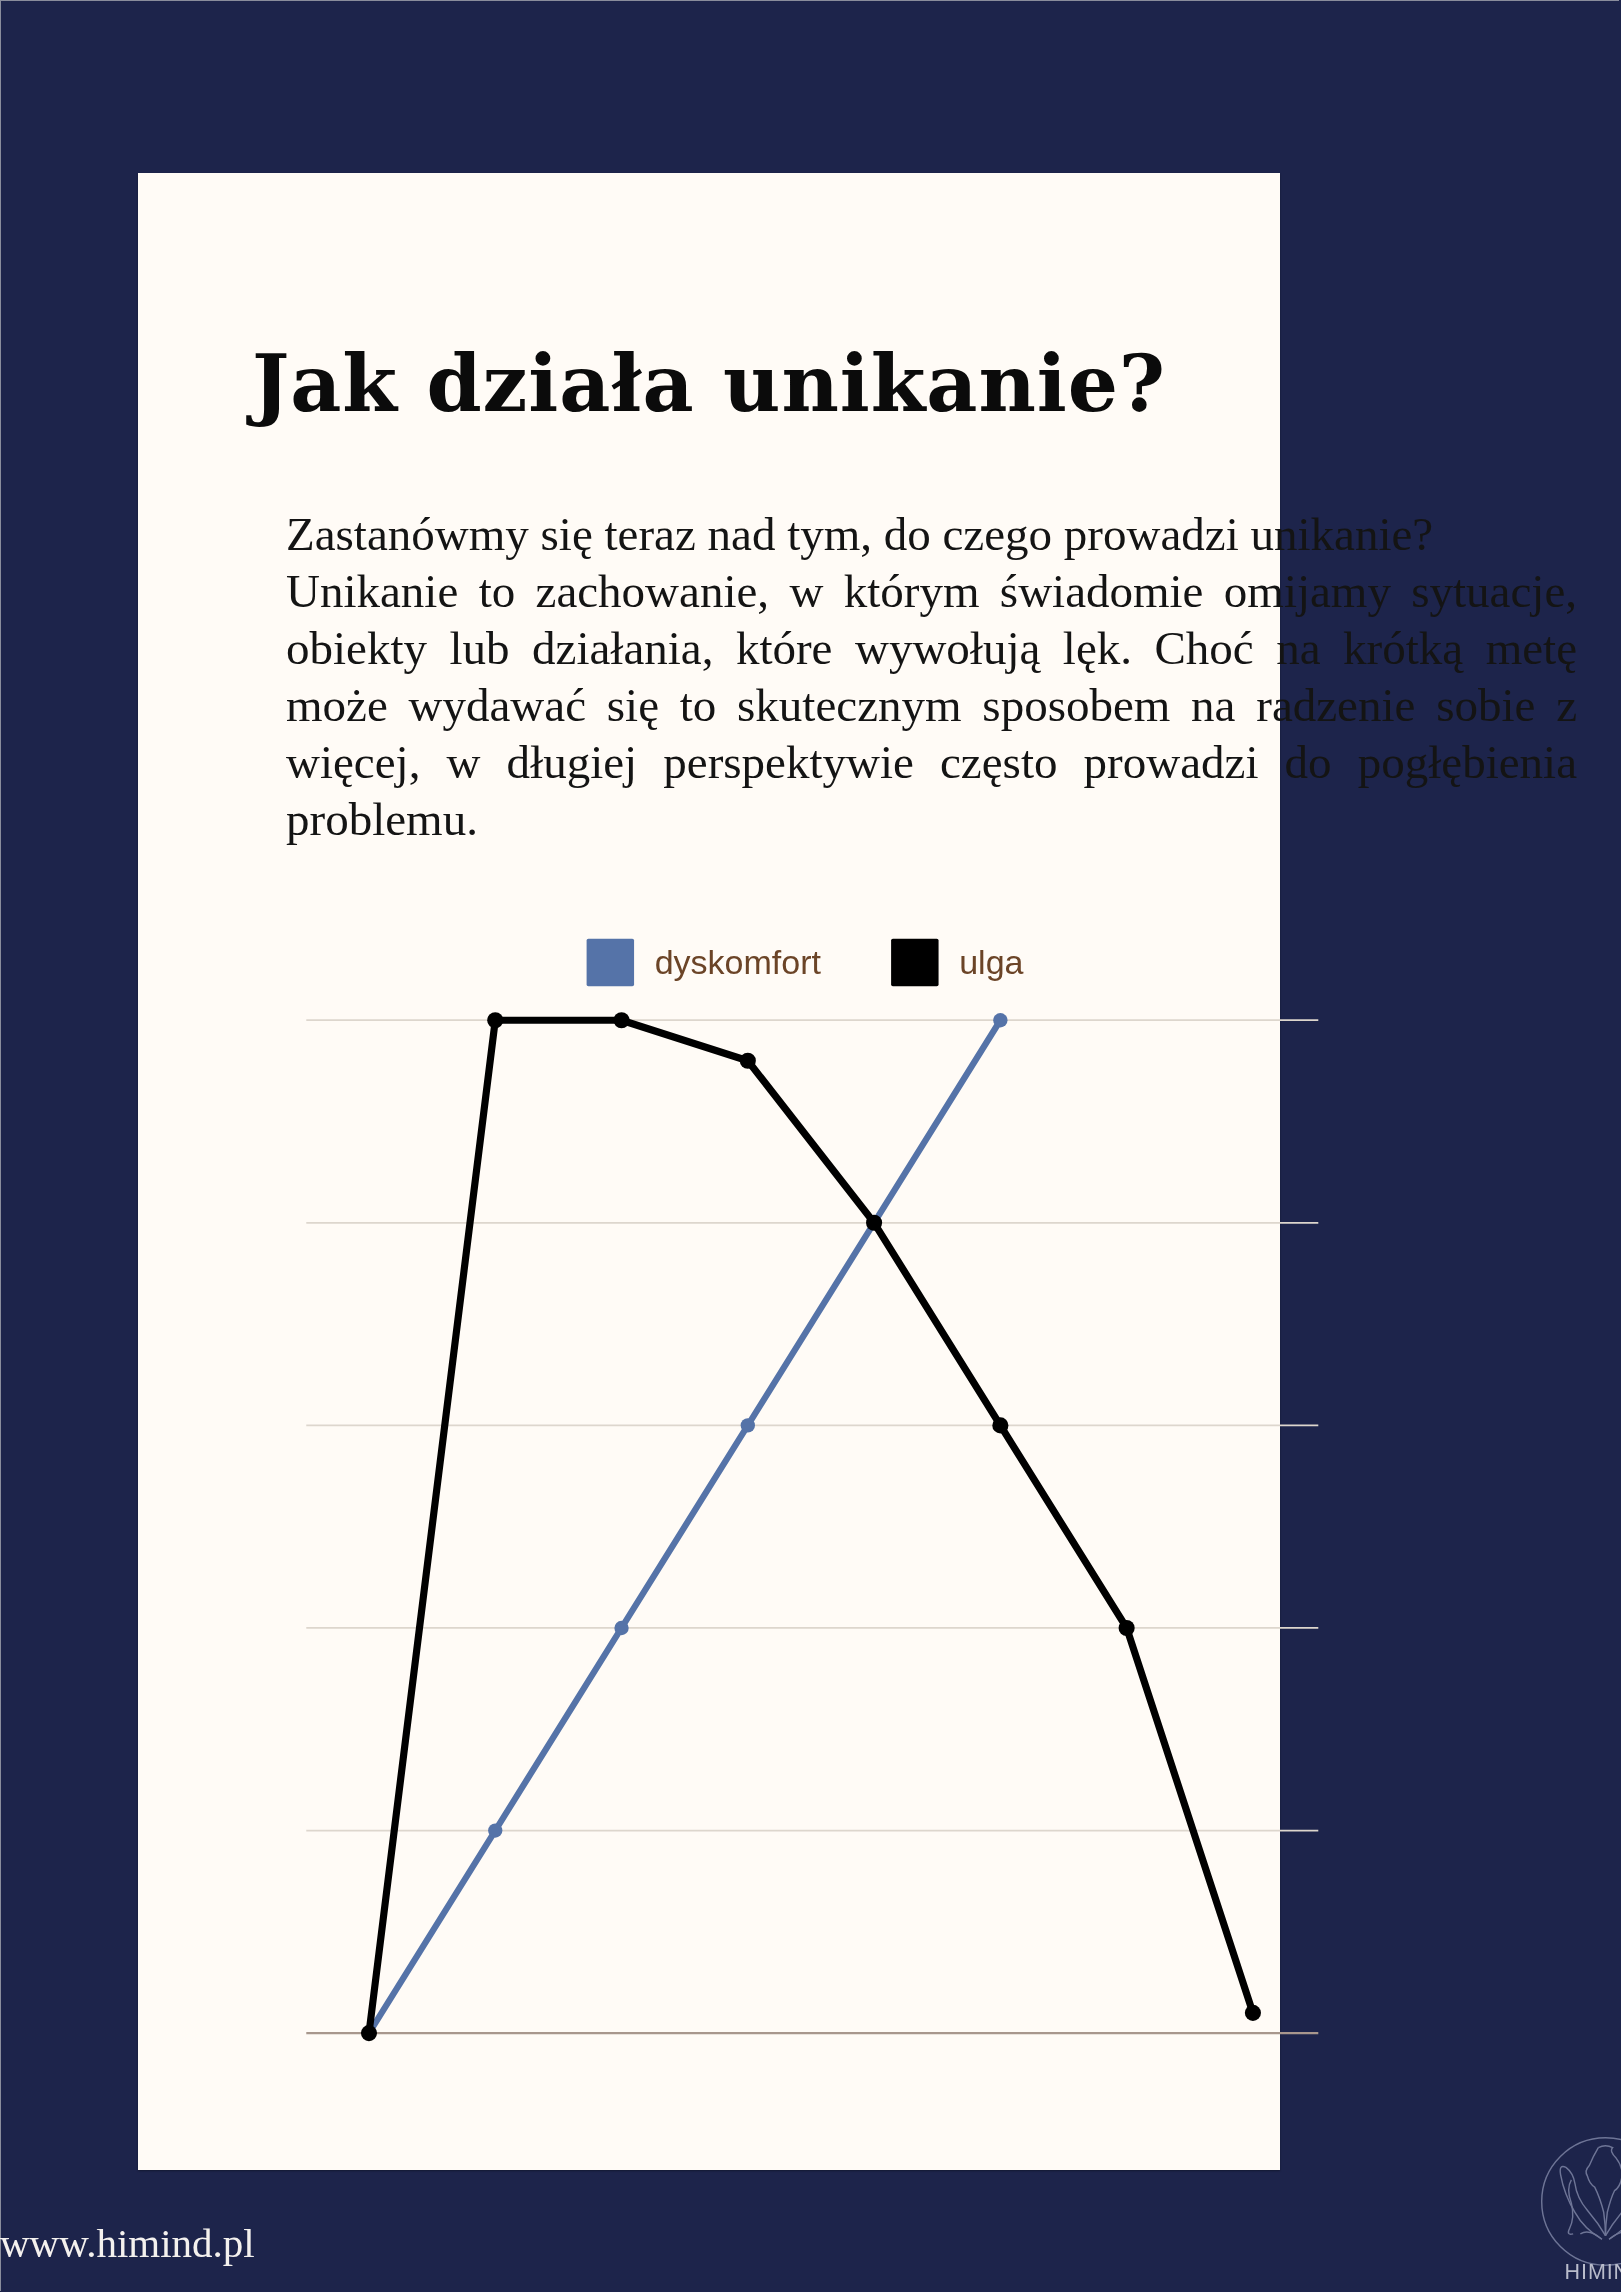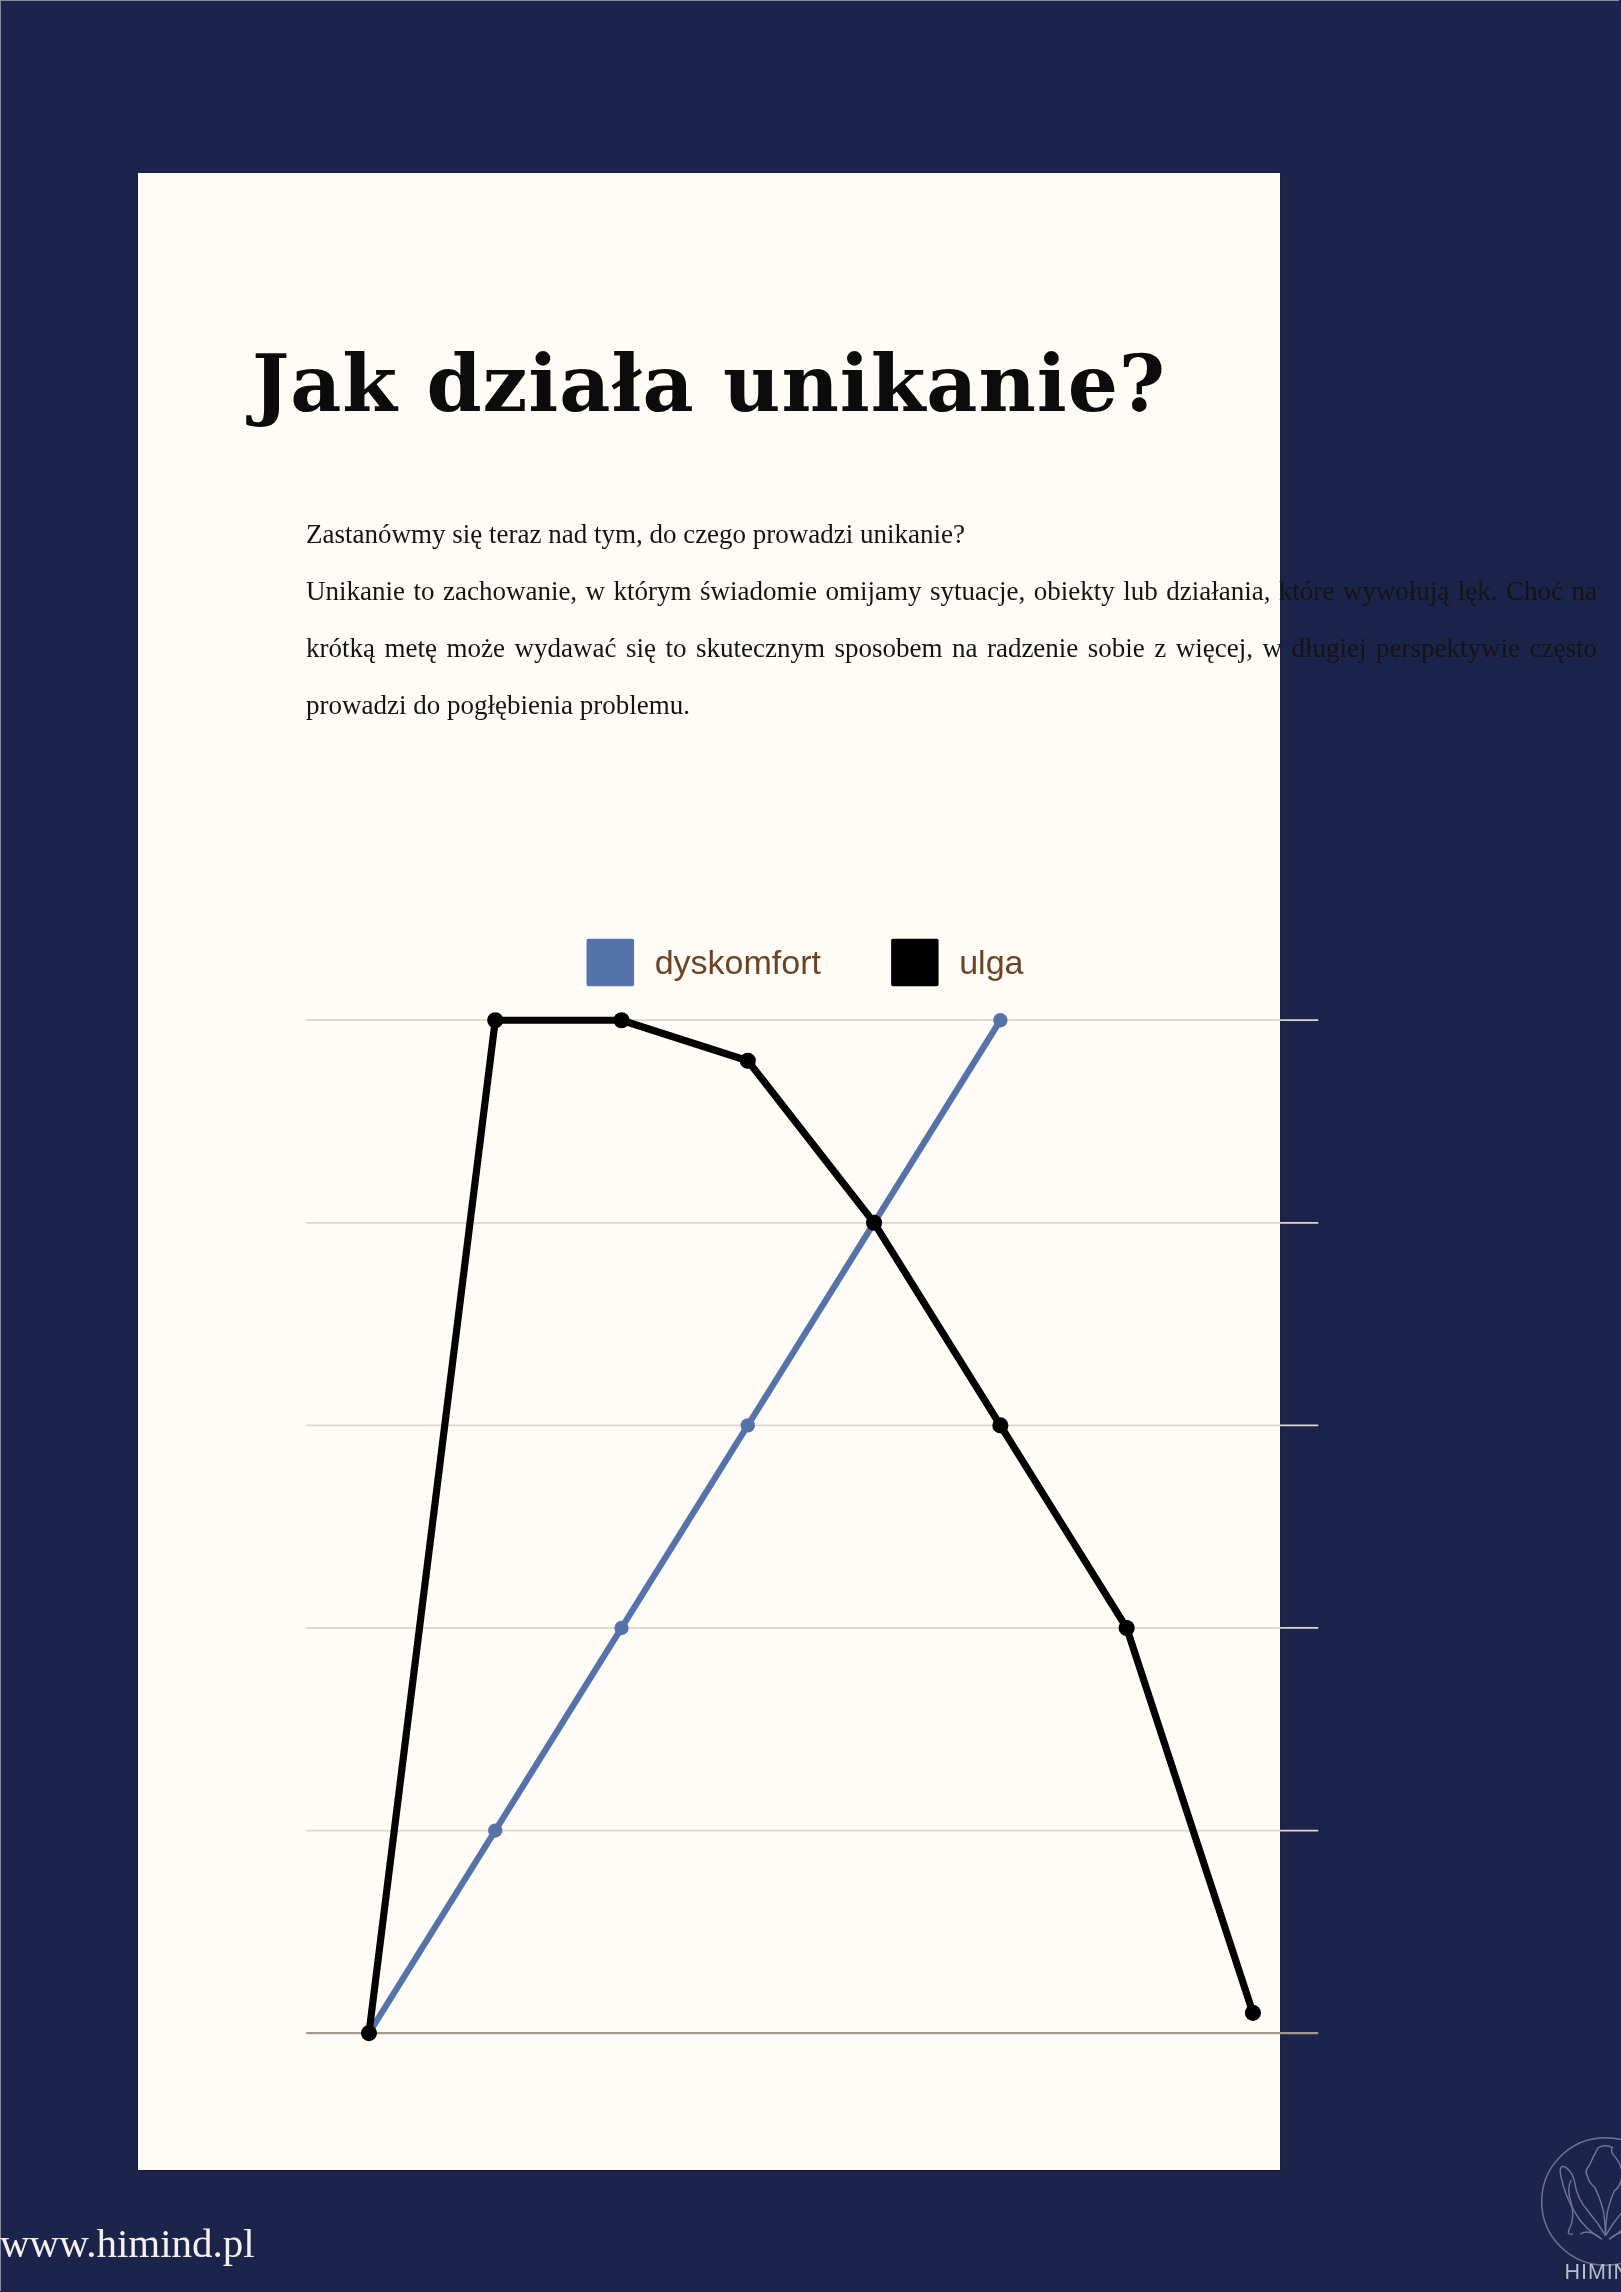--- a/index.html
+++ b/index.html
@@ -20,23 +20,23 @@
     margin-top: 40px;
   }
   .title {
     position: absolute; left: 0; right: 0; top: 161px;
     text-align: center; margin: 0;
     font-family: "DejaVu Serif", "Liberation Serif", serif;
     font-weight: bold; font-size: 79px; line-height: 99px;
     color: #0b0b0b; letter-spacing: 0.9px;
   }
   .body-text {
-    position: absolute; left: 168px; top: 333px; width: 1291px;
+    position: absolute; left: 148px; top: 333px; width: 1291px;
     font-family: "Liberation Serif", serif;
-    font-size: 27px; line-height: 57px; color: #141414;
+    font-size: 47px; line-height: 57px; color: #141414;
   }
   .body-text p { margin: 0; text-align: justify; }
   .body-text p.first-line { text-align: left; }
   .body-text p + p.para2 { margin-top: 57px; }
   .chart-svg { position: absolute; left: 0; top: 0; }
   .legend-text { font-family: "Liberation Sans", sans-serif; font-size: 38px; fill: #6b4427; }
   .footer-url {
     position: absolute; left: 0; width: 1621px; top: 2219px; 
     font-family: "Liberation Serif", serif; font-size: 41px; color: #f4f1ee;
   }

